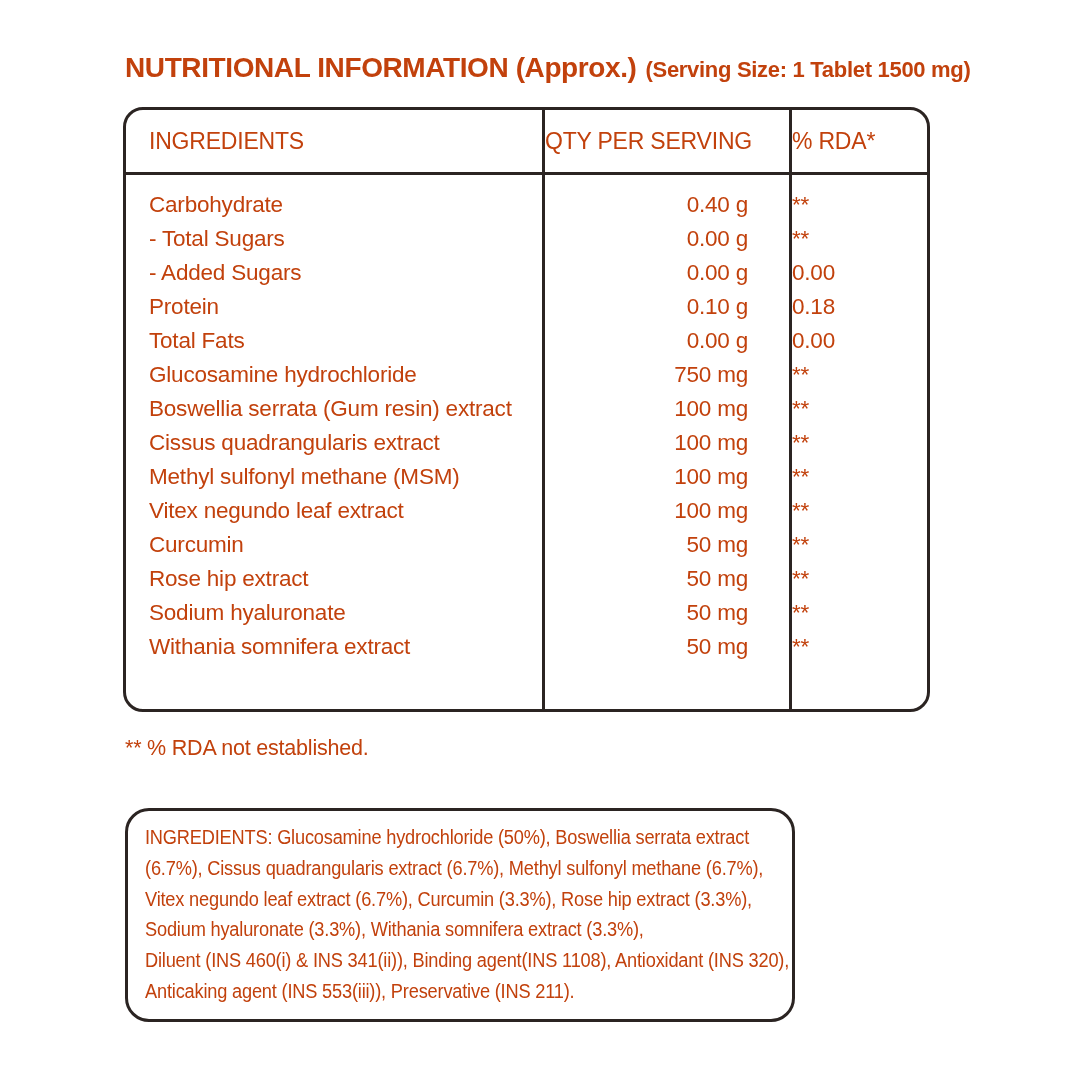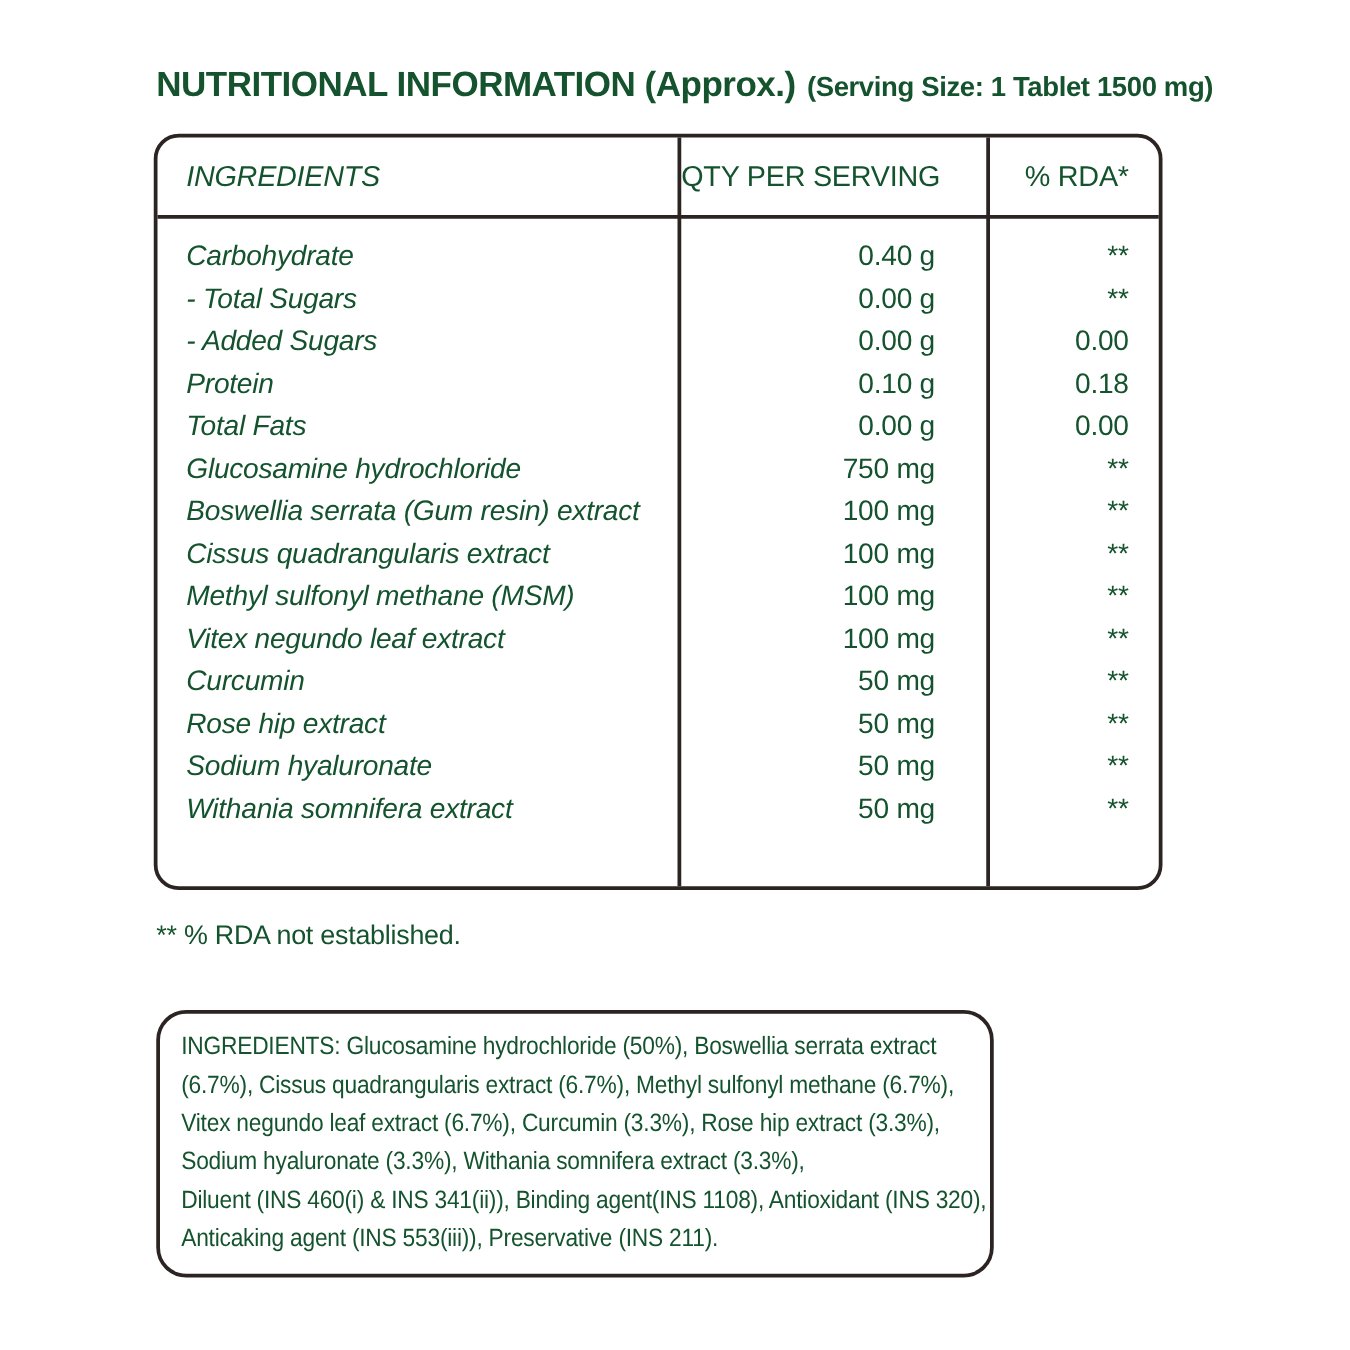--- a/index.html
+++ b/index.html
@@ -2,21 +2,21 @@
 <html><head>
 <meta charset="utf-8">
 <style>
   html, body { margin: 0; padding: 0; background: #ffffff; }
   .canvas {
     position: relative;
     width: 1080px;
     height: 1080px;
     background: #ffffff;
     font-family: "Liberation Sans", sans-serif;
-    color: #14532d;
+    color: #c2410c;
     overflow: hidden;
   }
 
   
   .title-wrap {
     position: absolute;
     left: 125px;
     top: 52px;
     display: flex;
     align-items: baseline;
@@ -54,23 +54,23 @@
   }
   .tbody { padding-top: 13px; }
   .trow {
     display: grid;
     grid-template-columns: 419px 247px 135px;
     height: 34px;
     line-height: 34px;
     font-size: 22.5px;
     letter-spacing: -0.2px;
   }
-  .c1 { padding-left: 23px; text-align: left; overflow: hidden; white-space: nowrap; font-style: italic; }
+  .c1 { padding-left: 23px; text-align: left; overflow: hidden; white-space: nowrap; }
   .c2 { text-align: right; padding-right: 44px; white-space: nowrap; }
-  .c3 { text-align: right; padding-right: 24px; white-space: nowrap; }
+  .c3 { padding-right: 24px; white-space: nowrap; }
 
   
   .footnotes {
     position: absolute;
     left: 125px;
     top: 733px;
     font-size: 21.5px;
     line-height: 31px;
     letter-spacing: -0.2px;
     white-space: nowrap;

